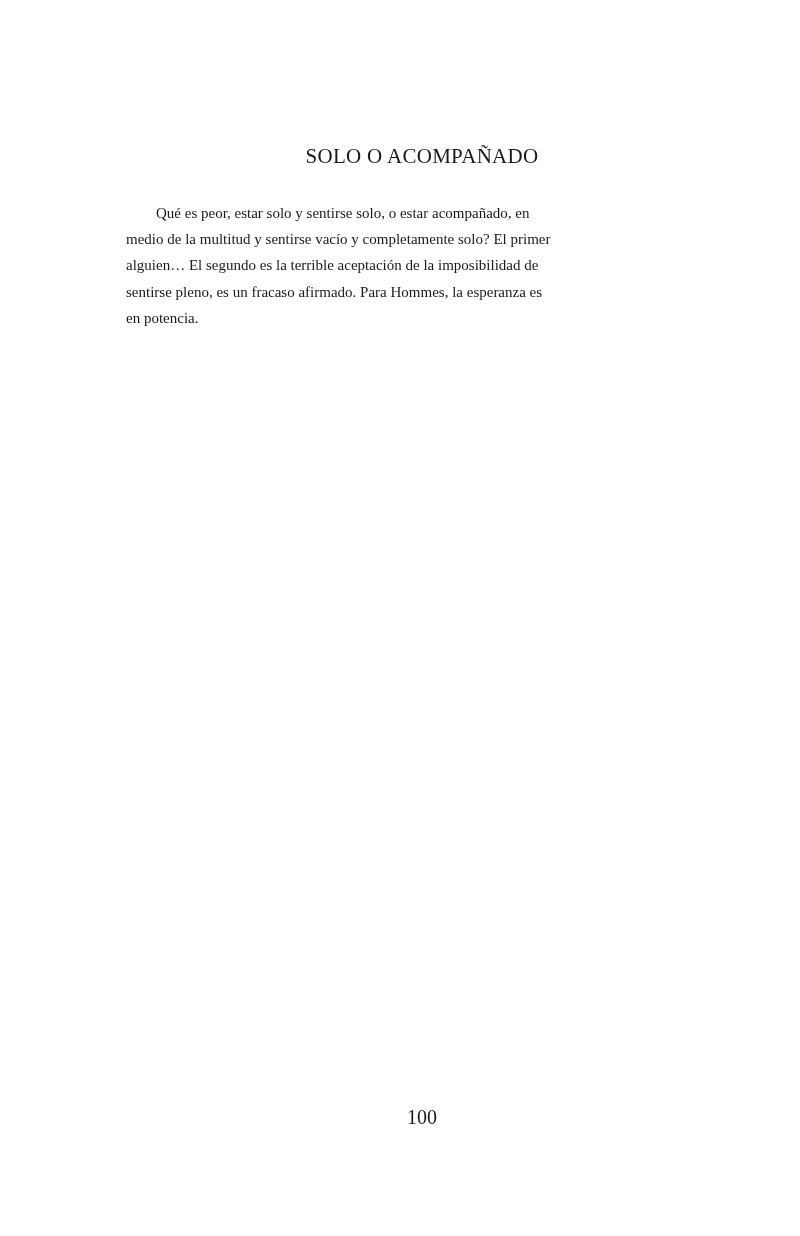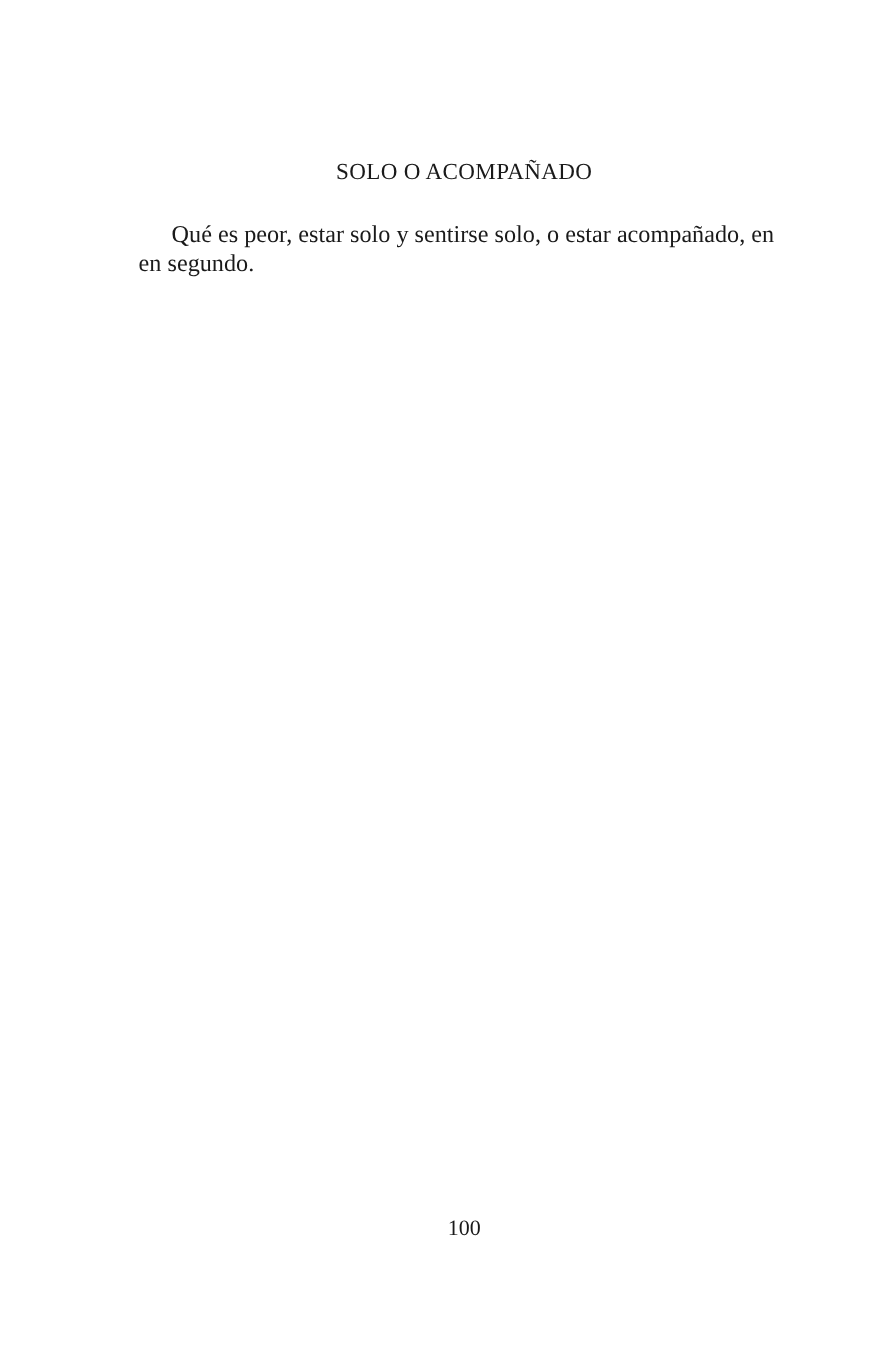--- a/index.html
+++ b/index.html
@@ -1,27 +1,30 @@
 <!DOCTYPE html>
 <html><head>
   <meta charset="utf-8">
   <style>
     html, body { margin: 0; padding: 0; background: #ffffff; }
     body { width: 800px; height: 1236px; position: relative; overflow: hidden;
            font-family: "Liberation Serif", "DejaVu Serif", serif; color: #1a1a1a; }
     .title { position: absolute; top: 144px; left: 0; width: 844px; text-align: center;
              font-size: 21px; letter-spacing: 0.3px; }
-    .body { position: absolute; top: 200px; left: 126px; width: 600px; font-size: 22px; line-height: 26.2px; }
+    .body { position: absolute; top: 200px; left: 126px; width: 600px; font-size: 15px; line-height: 26.2px; }
     .line { white-space: nowrap; display: block; }
     .indent { padding-left: 30px; }
     .pagenum { position: absolute; top: 1106px; left: 0; width: 844px; text-align: center; font-size: 20px; }
   </style>
 </head>
 <body>
 
 <div class="title">SOLO O ACOMPAÑADO</div>
 
 <div class="body">
   <span class="line indent">Qué es peor, estar solo y sentirse solo, o estar acompañado, en</span>
-  <span class="line">en segundo.</span>
+  <span class="line">medio de la multitud y sentirse vacío y completamente solo? El primer</span>
+  <span class="line">alguien… El segundo es la terrible aceptación de la imposibilidad de</span>
+  <span class="line">sentirse pleno, es un fracaso afirmado. Para Hommes, la esperanza es</span>
+  <span class="line">en potencia.</span>
 </div>
 
 <div class="pagenum">100</div>
 
 </body></html>

